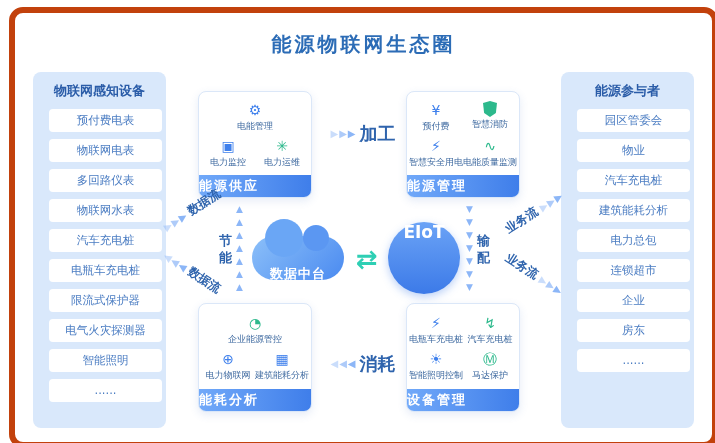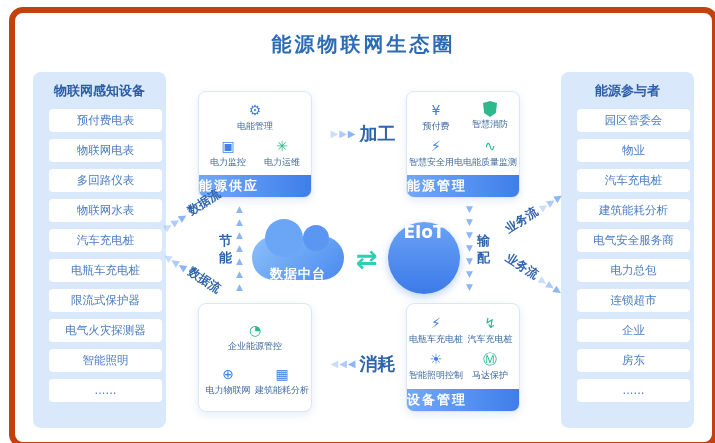--- a/index.html
+++ b/index.html
@@ -68,21 +68,20 @@
       </div>
   </div>
 
   <div class="panel right">
     <div class="panel-title">能源参与者</div>
     <div class="panel-items">
         <div class="pill">园区管委会</div>
         <div class="pill">物业</div>
         <div class="pill">汽车充电桩</div>
         <div class="pill">建筑能耗分析</div>
-        <div class="pill">电气安全服务商</div>
         <div class="pill">电力总包</div>
         <div class="pill">连锁超市</div>
         <div class="pill">企业</div>
         <div class="pill">房东</div>
         <div class="pill">......</div>
       </div>
   </div>
 
   <div class="fbox layout-3" style="left:183px;top:78px;height:107px;">
     <div class="fbox-body">
@@ -132,20 +131,21 @@
       </div>
         <div class="feat">
         <span class="feat-icon" style="color: rgb(63, 128, 236);">⊕</span>
         <span class="feat-label">电力物联网</span>
       </div>
         <div class="feat">
         <span class="feat-icon" style="color: rgb(63, 128, 236);">▦</span>
         <span class="feat-label">建筑能耗分析</span>
       </div>
       </div>
+    <div class="fbox-header">能耗分析</div>
   </div>
 
   <div class="fbox" style="left:391px;top:290px;height:109px;">
     <div class="fbox-body">
         <div class="feat">
         <span class="feat-icon" style="color: rgb(63, 128, 236);">⚡</span>
         <span class="feat-label">电瓶车充电桩</span>
       </div>
         <div class="feat">
         <span class="feat-icon" style="color: rgb(45, 185, 140);">↯</span>

